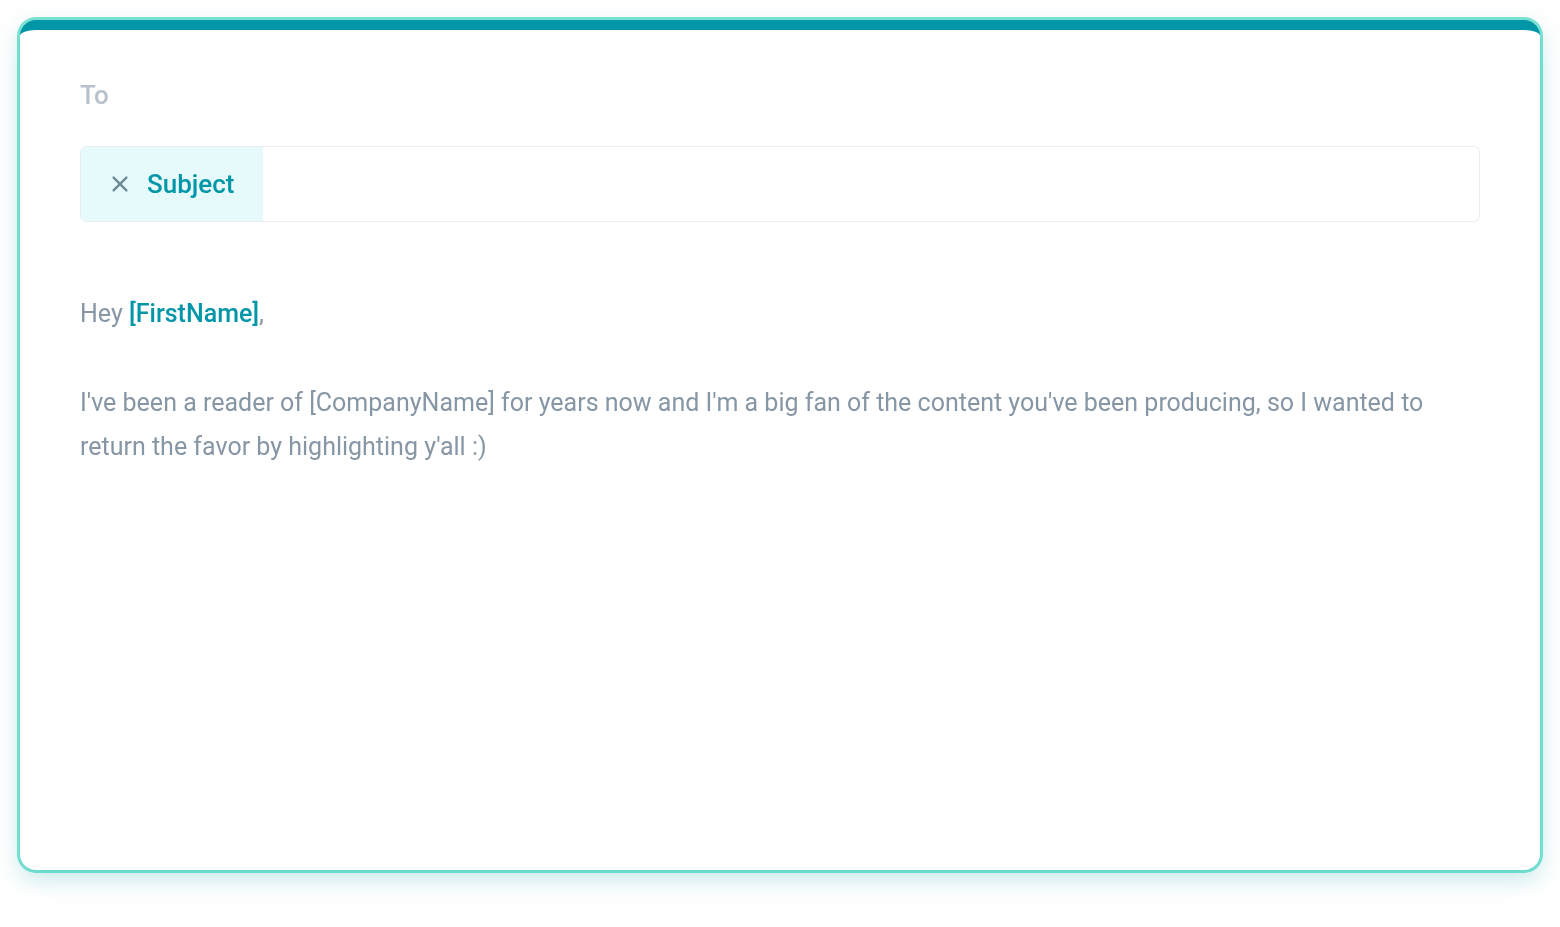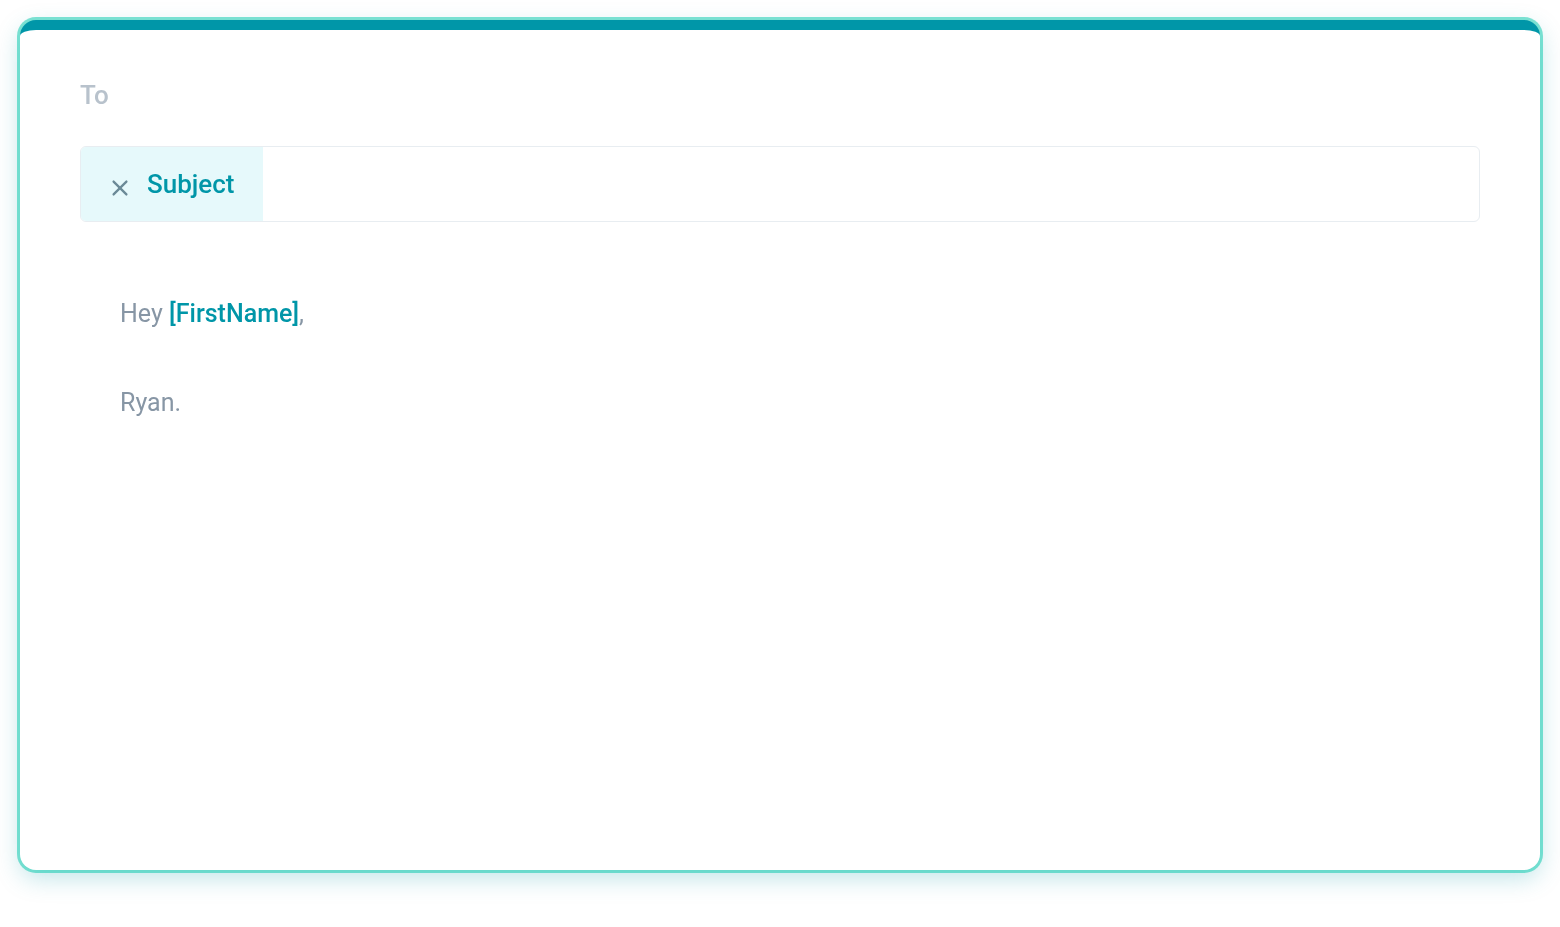--- a/index.html
+++ b/index.html
@@ -32,21 +32,21 @@
     .subject-row {
       display: flex;
       align-items: stretch;
       border: 1px solid #e8edf1;
       border-radius: 6px;
       overflow: hidden;
       margin-bottom: 70px;
     }
     .subject-label-wrap {
       display: flex;
-      align-items: flex-end;
+      align-items: center;
       background: #e6f9fb;
       padding: 22px 28px;
       gap: 16px;
     }
     .close-icon {
       width: 22px;
       height: 22px;
       display: flex;
       align-items: center;
       justify-content: center;
@@ -66,21 +66,20 @@
       padding: 22px 28px;
       color: #0e1b2c;
       font-size: 26px;
       font-weight: 700;
     }
     .body-area {
       color: #8796a5;
       font-size: 25px;
       line-height: 1.78;
       font-weight: 400;
-      margin-left: 40px;
     }
     .body-greeting {
       margin-bottom: 44px;
     }
     .body-para {
       margin-bottom: 44px;
     }
     .token {
       color: #0096a8;
       font-weight: 500;
@@ -106,16 +105,16 @@
         </svg>
       </span>
       <span class="subject-label">Subject</span>
     </div>
   </div>
 
   <div class="body-area">
     <div class="body-greeting">
       <span>Hey </span><span class="token">[FirstName]</span><span>,</span>
     </div>
-    <div class="signature">Ryan.</div>
+    <div class="body-para">I've been a reader of [CompanyName] for years now and I'm a big fan of the content you've been producing, so I wanted to return the favor by highlighting y'all :)</div>
   </div>
 
 </div>
 
 </body></html>

